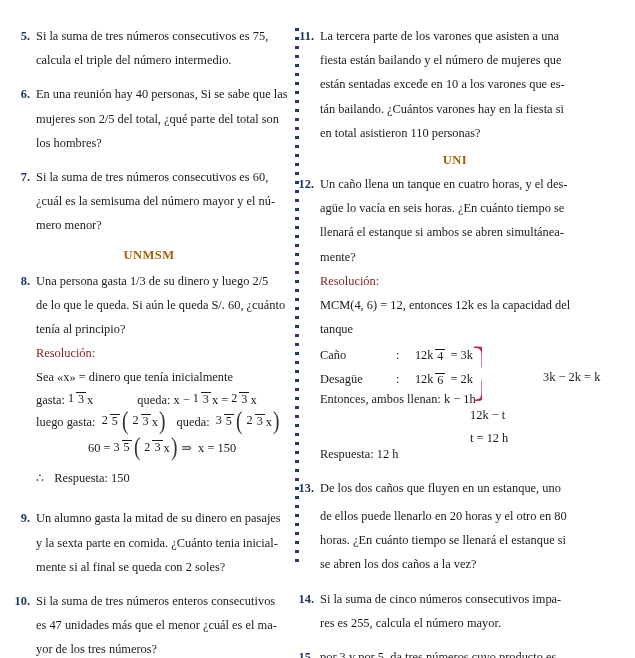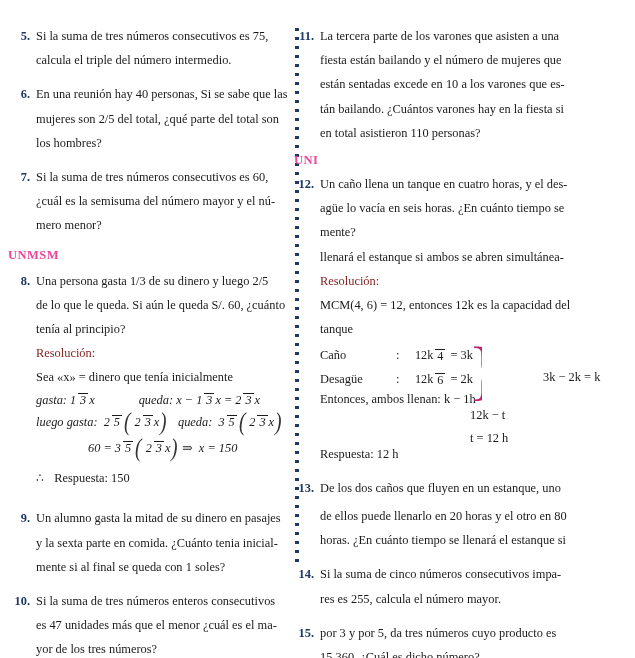--- a/index.html
+++ b/index.html
@@ -66,22 +66,22 @@
     line-height: 16.2px;
     text-align: justify;
     text-justify: inter-word;
     hyphens: manual;
   }
   .item-body p { margin: 0; }
   .item-body p + p { margin-top: 8px; }
 
   
   .section-head {
-    text-align: left;
-    color: #ec4899;
+    text-align: center;
+    color: #a16207;
     font-weight: bold;
     font-size: 12.6px;
     letter-spacing: 0.4px;
     margin: 14px 0 10px 0;
   }
   .section-head.uni { margin: 10px 0 8px 0; }
 
   
   .reso {
     color: #7f1d1d;
@@ -110,23 +110,22 @@
     transform: scaleX(0.75);
     color: #333;
   }
 
   .spacer-sm { height: 6px; }
   .spacer-md { height: 12px; }
 
   
   .gq-row {
     display: flex;
-    align-items: center;
+    align-items: flex-start;
     margin-top: 6px;
-    font-style: italic;
   }
   .gq-label { white-space: nowrap; }
   .gq-gap { width: 44px; }
   .gq-gap-sm { width: 10px; }
 
   .ans {
     margin-top: 14px;
     font-size: 12.4px;
   }
   .therefore { letter-spacing: 1px; }
@@ -311,21 +310,21 @@
       </div>
     </div>
 
     <div class="spacer-md"></div>
 
     <div class="item">
       <div class="item-num">9.</div>
       <div class="item-body">
         <p>Un alumno gasta la mitad de su dinero en pasajes</p>
         <p>y la sexta parte en comida. ¿Cuánto tenia inicial-</p>
-        <p>mente si al final se queda con 1 soles?</p>
+        <p>mente si al final se queda con 2 soles?</p>
       </div>
     </div>
 
     <div class="spacer-sm"></div>
 
     <div class="item">
       <div class="item-num">10.</div>
       <div class="item-body">
         <p>Si la suma de tres números enteros consecutivos</p>
         <p>es 47 unidades más que el menor ¿cuál es el ma-</p>
@@ -348,22 +347,22 @@
       </div>
     </div>
 
     <div class="section-head uni">UNI</div>
 
     <div class="item">
       <div class="item-num">12.</div>
       <div class="item-body">
         <p>Un caño llena un tanque en cuatro horas, y el des-</p>
         <p>agüe lo vacía en seis horas. ¿En cuánto tiempo se</p>
+        <p>llenará el estanque si ambos se abren simultánea-</p>
         <p>mente?</p>
-        <p>llenará el estanque si ambos se abren simultánea-</p>
         <p class="reso">Resolución:</p>
         <p>MCM(4, 6) = 12, entonces 12k es la capacidad del</p>
         <p>tanque</p>
 
         <div class="work12">
           <div class="brace">}</div>
           <div class="after-brace">3k − 2k = k</div>
 
           <div class="w-row">
             <span class="w-name">Caño</span>
@@ -397,20 +396,21 @@
 
     <div class="spacer-sm"></div>
 
     <div class="item">
       <div class="item-num">13.</div>
       <div class="item-body">
         <p>De los dos caños que fluyen en un estanque, uno</p>
         <div class="gap-13"></div>
         <p>de ellos puede llenarlo en 20 horas y el otro en 80</p>
         <p>horas. ¿En cuánto tiempo se llenará el estanque si</p>
+        <p>se abren los dos caños a la vez?</p>
       </div>
     </div>
 
     <div class="spacer-sm"></div>
 
     <div class="item">
       <div class="item-num">14.</div>
       <div class="item-body">
         <p>Si la suma de cinco números consecutivos impa-</p>
         <p>res es 255, calcula el número mayor.</p>

